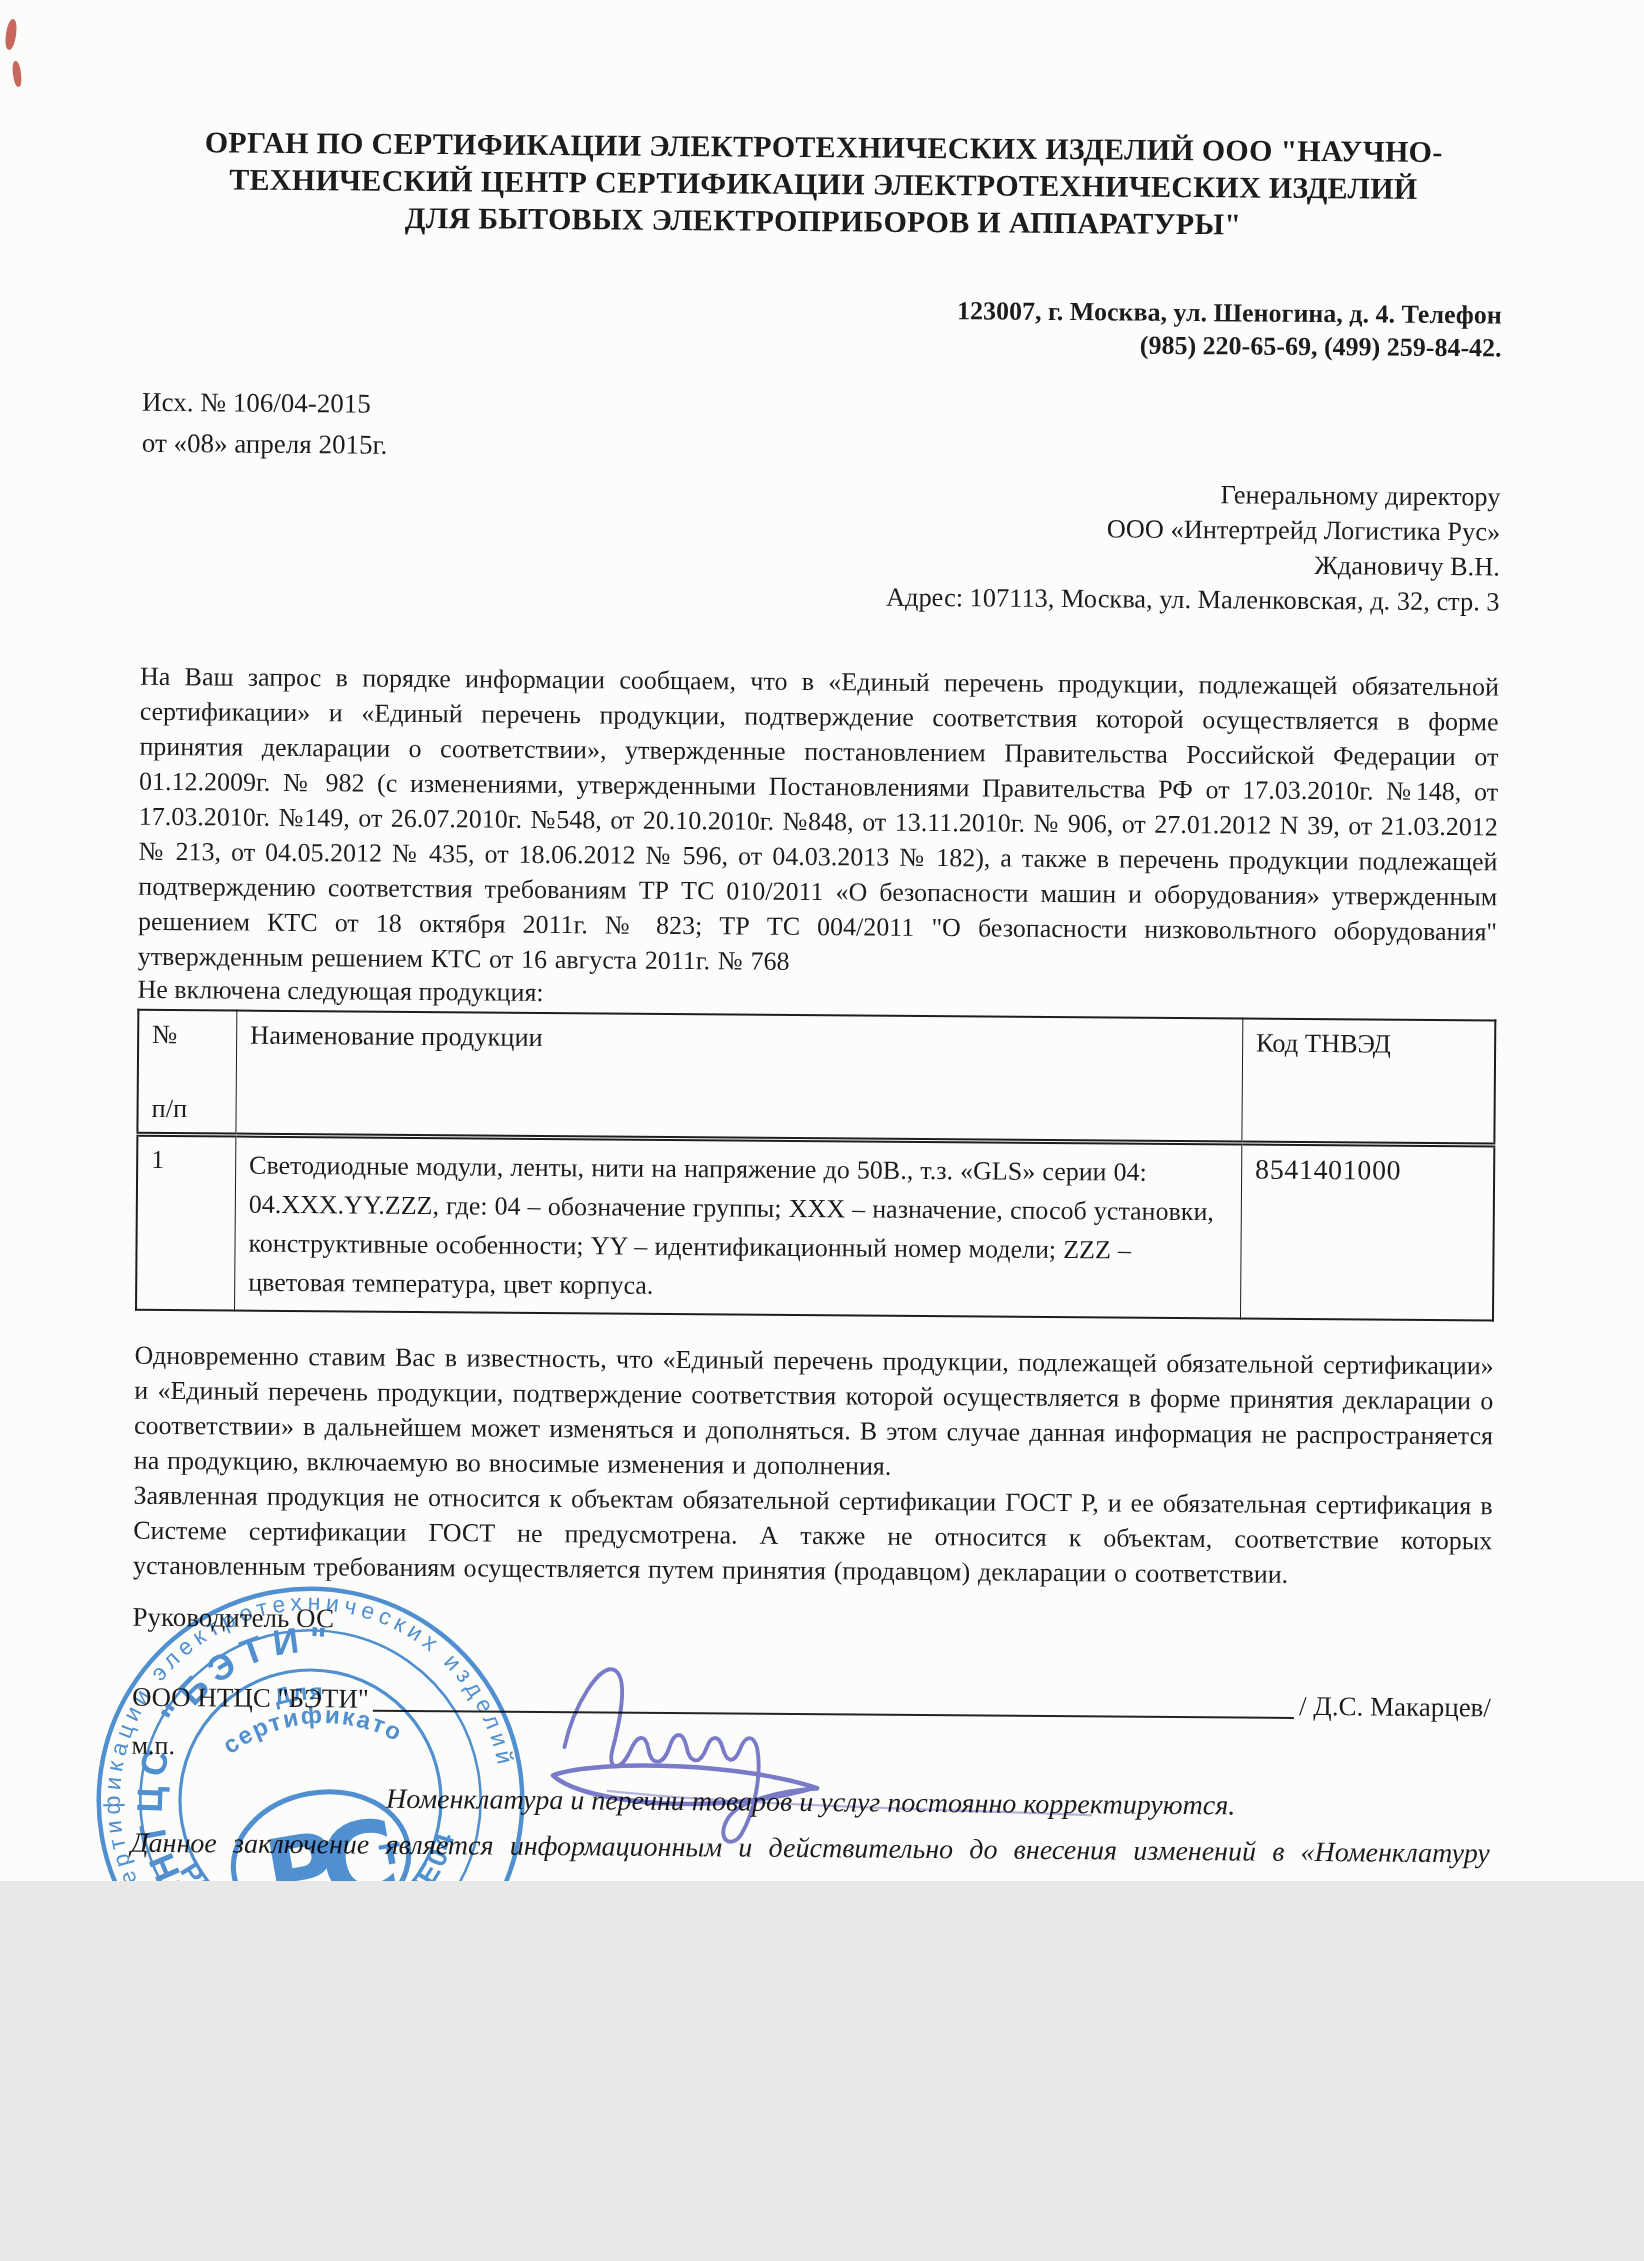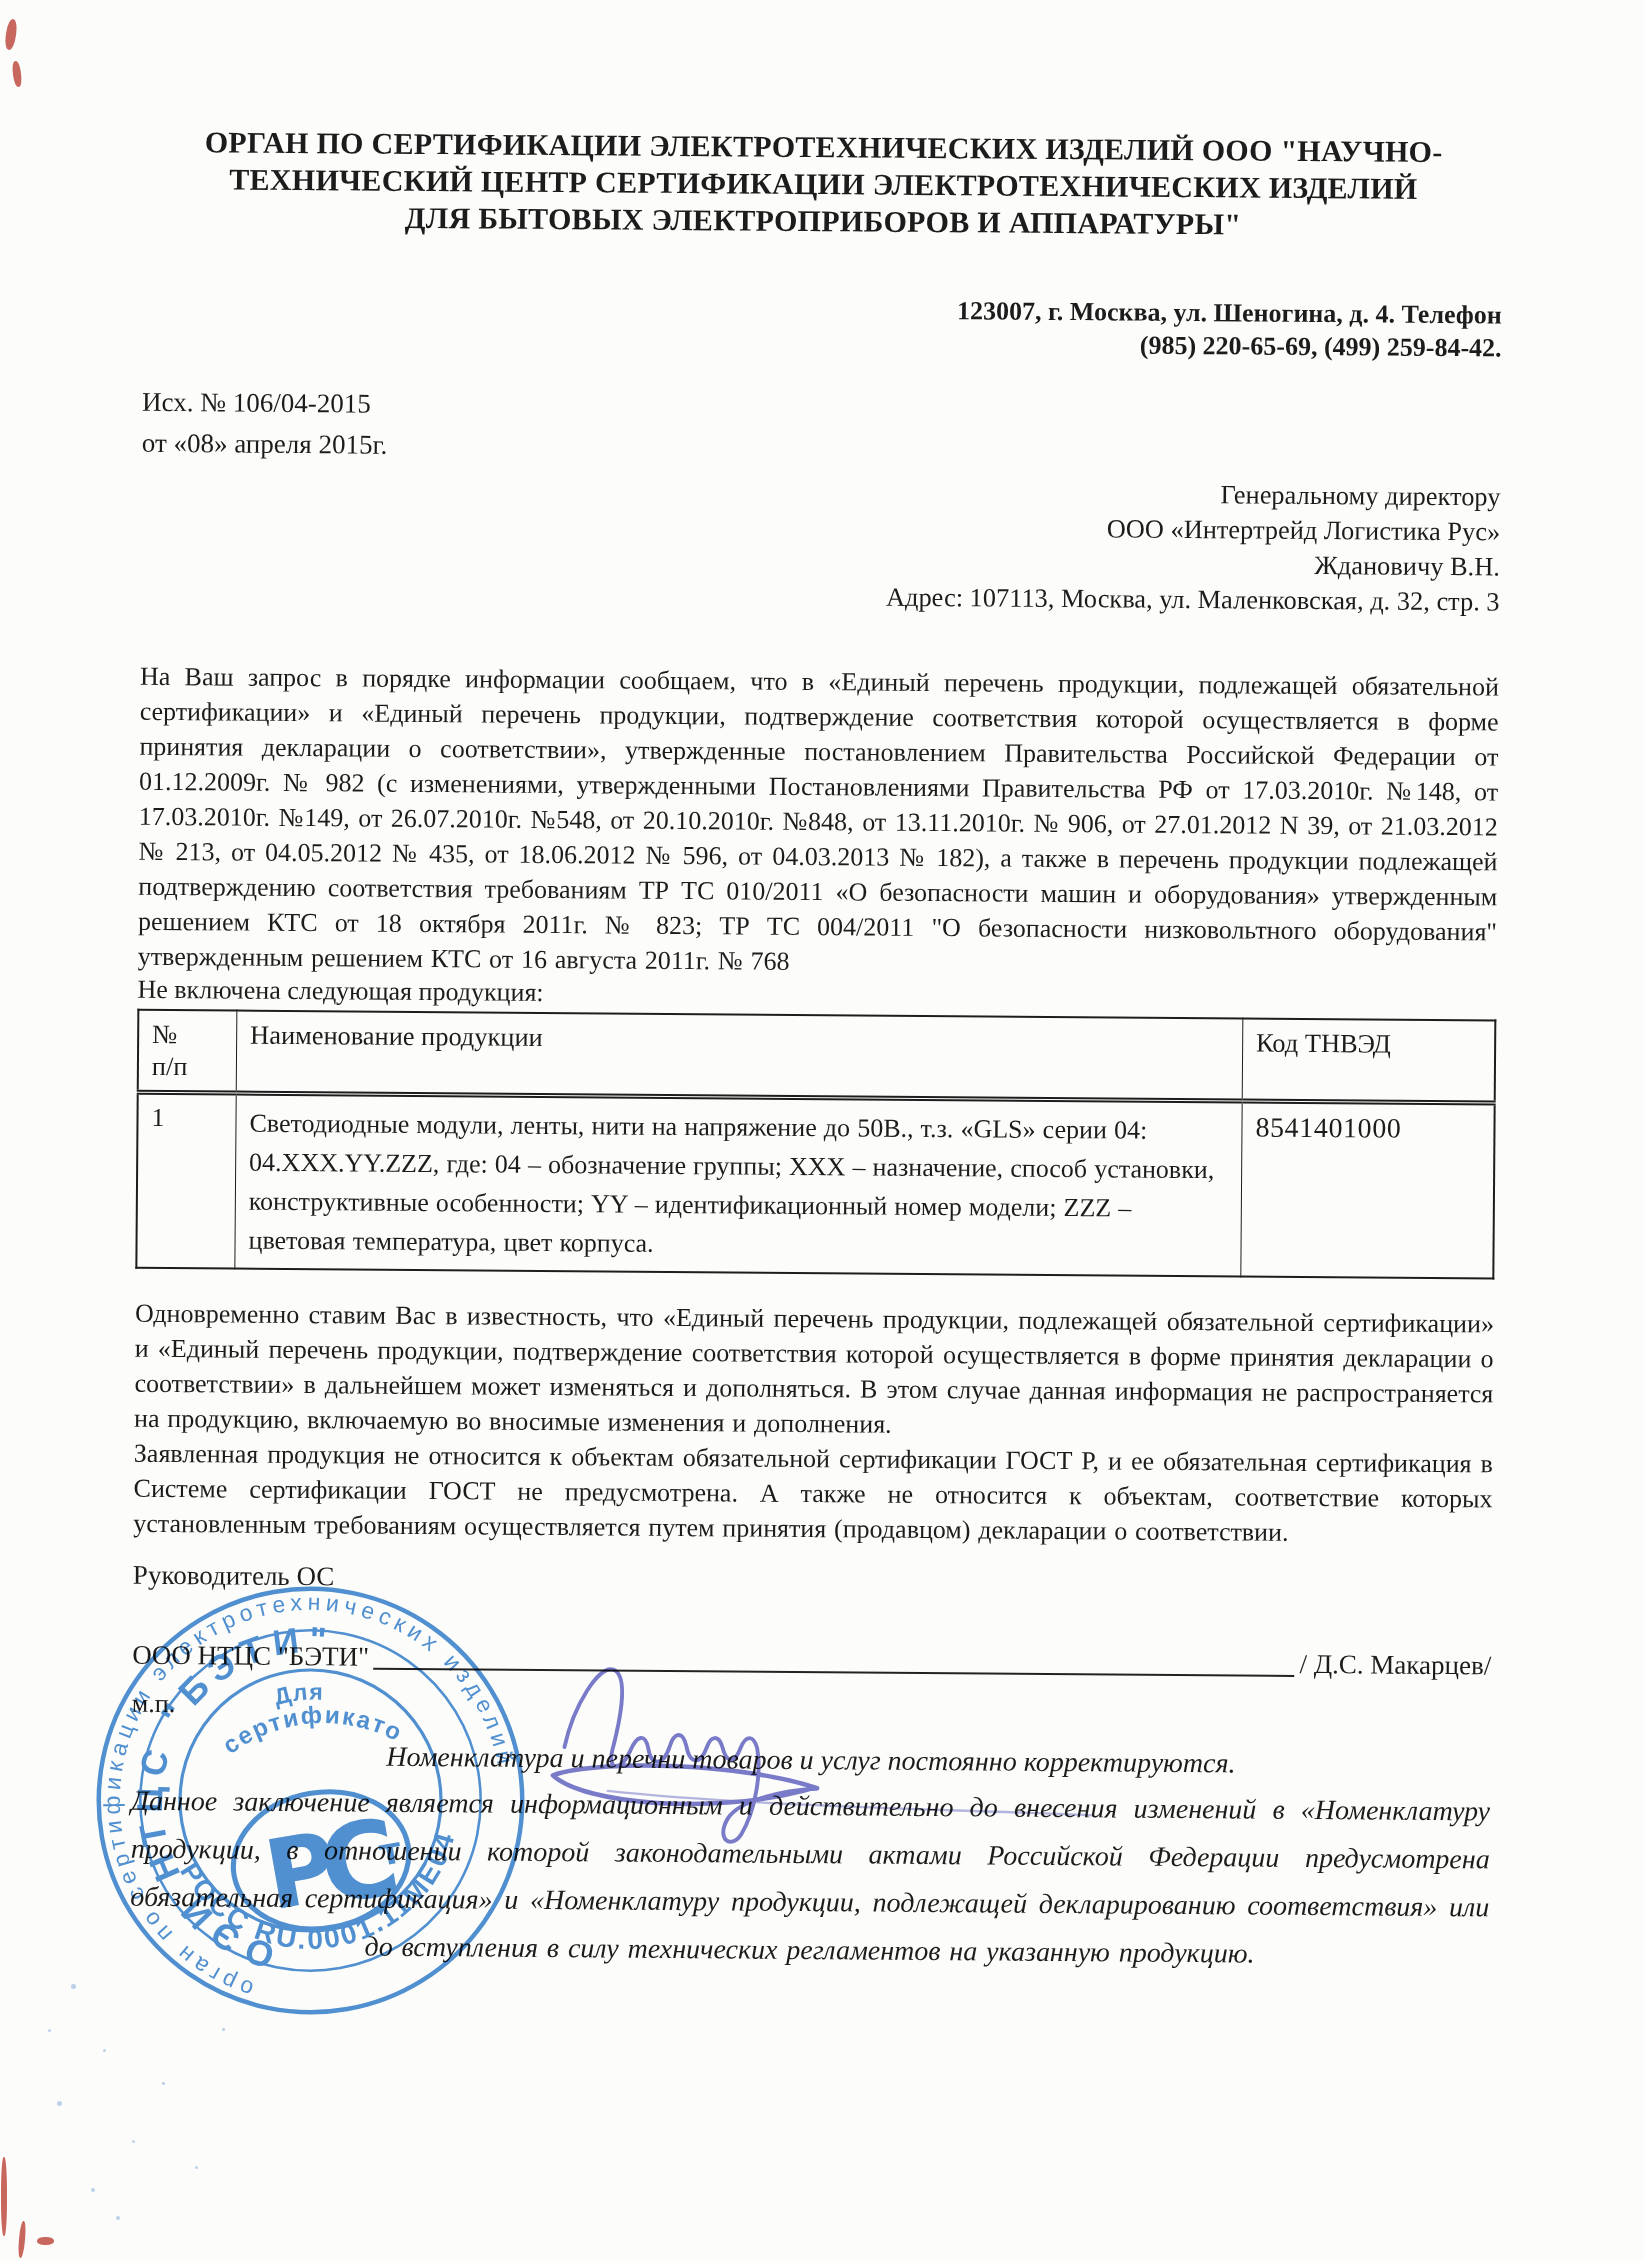--- a/index.html
+++ b/index.html
@@ -1,17 +1,17 @@
 <!DOCTYPE html>
 <html style="font-size:10.3px"><head>
 <meta charset="utf-8">
 <style>
   html,body{margin:0;padding:0;background:#e8e8e6;}
   .sheet{
-    position:relative;width:1644px;height:2261px;background:#fcfcfa;
+    position:relative;width:1644px;height:1881px;background:#fcfcfa;
     overflow:hidden;font-family:"Liberation Serif",serif;color:#1c1c1c;
   }
   .content{
     position:absolute;left:0;top:0;width:1644px;height:2261px;
     box-sizing:border-box;padding:122px 140px 0 145px;
     transform:rotate(0.45deg);transform-origin:39px 39px;
   }
   .org-title{
     text-align:center;font-weight:bold;font-size:30px;line-height:37px;
     letter-spacing:0.3px;
@@ -101,21 +101,21 @@
     </div>
 
     <div class="para">На Ваш запрос в порядке информации сообщаем, что в «Единый перечень продукции, подлежащей обязательной сертификации» и «Единый перечень продукции, подтверждение соответствия которой осуществляется в форме принятия декларации о соответствии», утвержденные постановлением Правительства Российской Федерации от 01.12.2009г. № 982 (с изменениями, утвержденными Постановлениями Правительства РФ от 17.03.2010г. №148, от 17.03.2010г. №149, от 26.07.2010г. №548, от 20.10.2010г. №848, от 13.11.2010г. № 906, от 27.01.2012 N 39, от 21.03.2012 № 213, от 04.05.2012 № 435, от 18.06.2012 № 596, от 04.03.2013 № 182), а также в перечень продукции подлежащей подтверждению соответствия требованиям ТР ТС 010/2011 «О безопасности машин и оборудования» утвержденным решением КТС от 18 октября 2011г. № 823; ТР ТС 004/2011 "О безопасности низковольтного оборудования" утвержденным решением КТС от 16 августа 2011г. № 768</div>
     <div class="not-included">Не включена следующая продукция:</div>
 
     <table class="prod">
       <thead>
         <tr>
           <th class="col-num">
             <span style="display:block;">№</span>
-            <span style="display:block;">п/п</span>
+            <span style="display:block;margin-top:42px;">п/п</span>
           </th>
           <th>Наименование продукции</th>
           <th class="col-code">Код  ТНВЭД</th>
         </tr>
       </thead>
       <tbody>
         <tr>
           <td class="cell-num">1</td>
           <td class="cell-name">Светодиодные модули, ленты, нити на напряжение до 50В.,  т.з. «GLS» серии 04: 04.XXX.YY.ZZZ, где: 04 – обозначение группы; XXX – назначение, способ установки, конструктивные особенности; YY – идентификационный номер модели; ZZZ – цветовая температура, цвет корпуса.</td>
           <td class="cell-code">8541401000</td>

